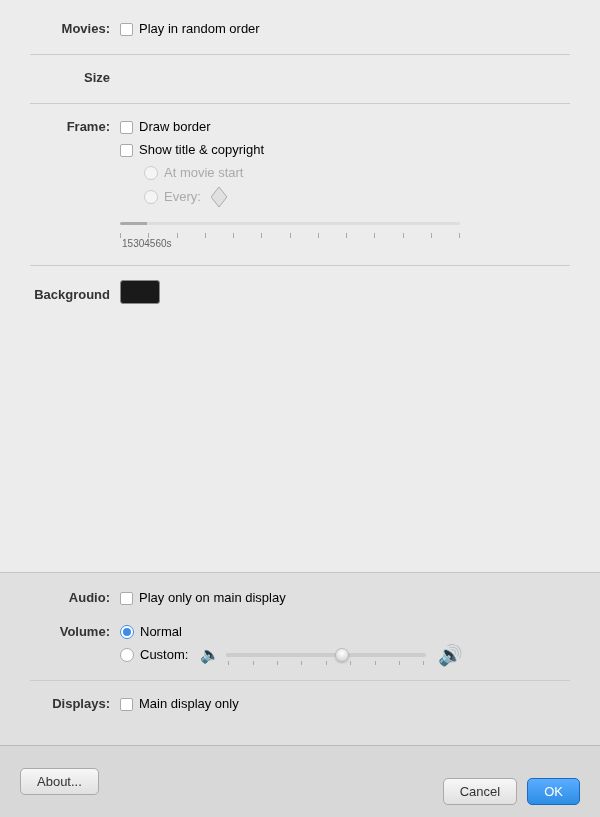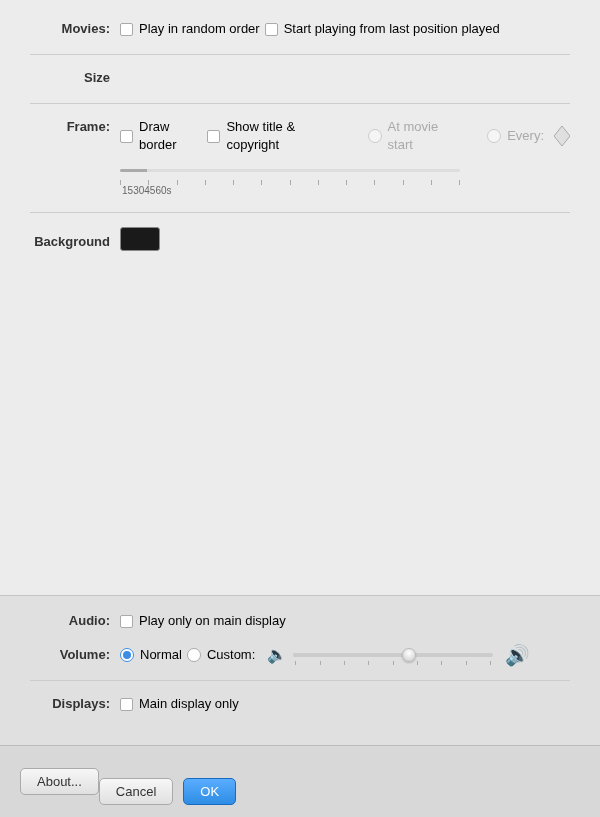--- a/index.html
+++ b/index.html
@@ -33,21 +33,21 @@
       font-weight: bold;
       min-width: 90px;
       text-align: right;
       padding-right: 10px;
       line-height: 18px;
       color: #333;
     }
 
     .controls {
       display: flex;
-      flex-direction: row;
+      flex-direction: column;
       gap: 5px;
     }
 
     .control-row {
       display: flex;
       align-items: center;
       gap: 6px;
       line-height: 18px;
     }
 
@@ -186,21 +186,21 @@
       left: 58%;
       top: 50%;
       transform: translate(-50%, -50%);
       cursor: pointer;
       box-shadow: 0 1px 2px rgba(0,0,0,0.2);
     }
 
     
     .bottom-bar {
       display: flex;
-      justify-content: flex-start;
+      justify-content: space-between;
       align-items: center;
       padding: 12px 20px;
       background: #d8d8d8;
       border-top: 1px solid #bbb;
     }
 
     .btn {
       padding: 5px 16px;
       border-radius: 5px;
       font-size: 13px;
@@ -234,24 +234,20 @@
 <div class="main-content">
 
   <div class="section">
     <div class="row">
       <div class="label">Movies:</div>
       <div class="controls">
         <div class="control-row">
           <span class="checkbox"></span>
           <span>Play in random order</span>
         </div>
-        <div class="control-row">
-          <span class="checkbox"></span>
-          <span>Start playing from last position played</span>
-        </div>
       </div>
     </div>
   </div>
 
   <div class="divider"></div>
 
   <div class="section">
     <div class="row">
       <div class="label">Size</div>
     </div>

